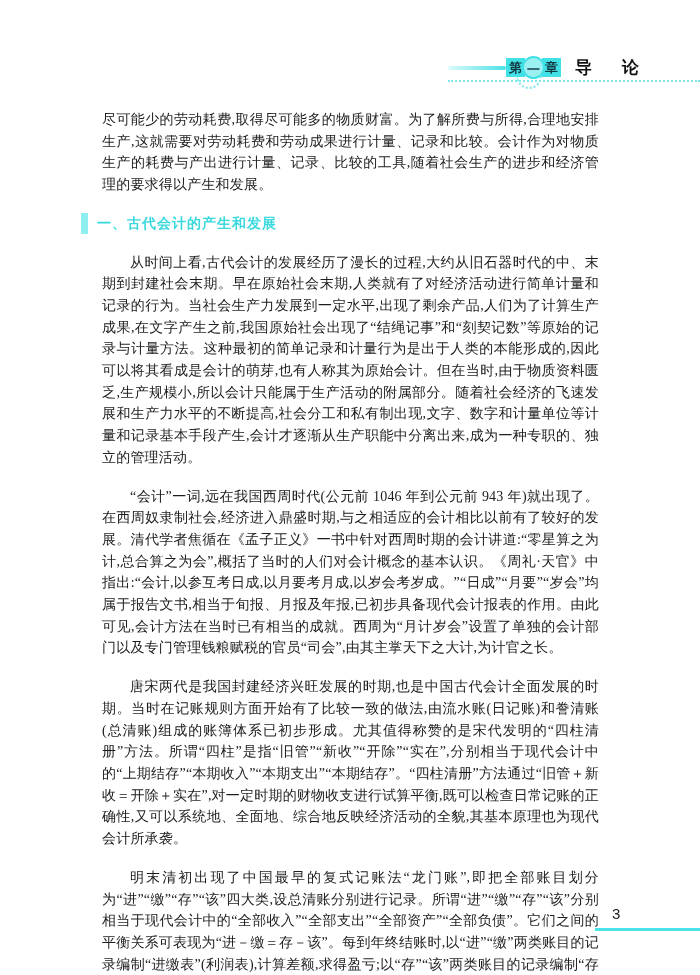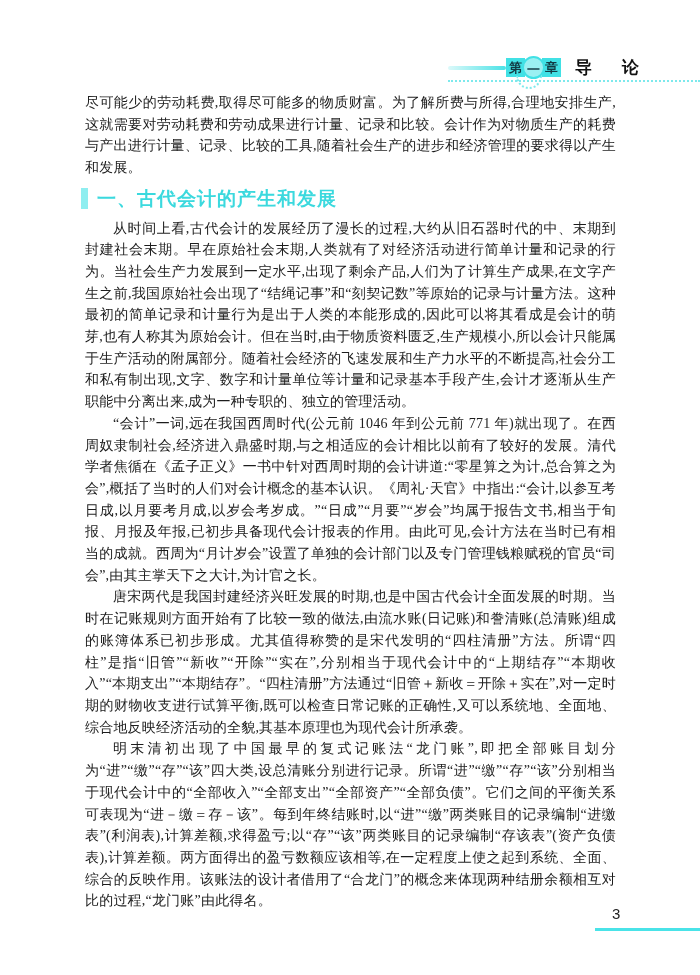--- a/index.html
+++ b/index.html
@@ -38,30 +38,30 @@
     position:absolute; top:26px; left:516px; width:22px; height:11px;
     border:2px dotted #7de9ec; border-top:none; border-radius:0 0 14px 14px;
   }
 
   
   .content {
     position:absolute; left:85px; top:92px; width:531px;
     font-size:14px; line-height:21.7px; text-align:justify; color:#1c1c1c;
     letter-spacing:0.2px;
   }
-  .content p { margin:0; text-indent:2em; }
+  .content p { margin:17px; text-indent:2em; }
   .content p.no-indent { text-indent:0; }
 
   
   .section-heading {
     display:flex; align-items:center; margin:9px 0 8px -4px;
     font-family:"Liberation Sans", sans-serif;
   }
   .section-heading .bar { width:7px; height:21px; background:#8feef0; margin-right:9px; }
-  .section-heading .txt { color:#3bd9de; font-weight:bold; font-size:19px; letter-spacing:1px; }
+  .section-heading .txt { color:#3bd9de; font-weight:bold; font-size:14px; letter-spacing:1px; }
 
   
   .footer-pagenum {
     position:absolute; top:905px; left:612px; font-size:15px; color:#222;
     font-family:"Liberation Sans", sans-serif;
   }
   .footer-line {
     position:absolute; top:928px; left:595px; right:0; height:3px; background:#4ae3e8;
   }
 </style>
@@ -87,21 +87,21 @@
 
   <div class="content">
     <p class="no-indent">尽可能少的劳动耗费,取得尽可能多的物质财富。为了解所费与所得,合理地安排生产,这就需要对劳动耗费和劳动成果进行计量、记录和比较。会计作为对物质生产的耗费与产出进行计量、记录、比较的工具,随着社会生产的进步和经济管理的要求得以产生和发展。</p>
 
     <div class="section-heading">
       <span class="bar"></span>
       <span class="txt">一、古代会计的产生和发展</span>
     </div>
 
     <p>从时间上看,古代会计的发展经历了漫长的过程,大约从旧石器时代的中、末期到封建社会末期。早在原始社会末期,人类就有了对经济活动进行简单计量和记录的行为。当社会生产力发展到一定水平,出现了剩余产品,人们为了计算生产成果,在文字产生之前,我国原始社会出现了“结绳记事”和“刻契记数”等原始的记录与计量方法。这种最初的简单记录和计量行为是出于人类的本能形成的,因此可以将其看成是会计的萌芽,也有人称其为原始会计。但在当时,由于物质资料匮乏,生产规模小,所以会计只能属于生产活动的附属部分。随着社会经济的飞速发展和生产力水平的不断提高,社会分工和私有制出现,文字、数字和计量单位等计量和记录基本手段产生,会计才逐渐从生产职能中分离出来,成为一种专职的、独立的管理活动。</p>
-    <p>“会计”一词,远在我国西周时代(公元前 1046 年到公元前 771 年)就出现了。在西周奴隶制社会,经济进入鼎盛时期,与之相适应的会计相比以前有了较好的发展。清代学者焦循在《孟子正义》一书中针对西周时期的会计讲道:“零星算之为计,总合算之为会”,概括了当时的人们对会计概念的基本认识。《周礼·天官》中指出:“会计,以参互考日成,以月要考月成,以岁会考岁成。”“日成”“月要”“岁会”均属于报告文书,相当于旬报、月报及年报,已初步具备现代会计报表的作用。由此可见,会计方法在当时已有相当的成就。西周为“月计岁会”设置了单独的会计部门以及专门管理钱粮赋税的官员“司会”,由其主掌天下之大计,为计官之长。</p>
+    <p>“会计”一词,远在我国西周时代(公元前 1046 年到公元前 943 年)就出现了。在西周奴隶制社会,经济进入鼎盛时期,与之相适应的会计相比以前有了较好的发展。清代学者焦循在《孟子正义》一书中针对西周时期的会计讲道:“零星算之为计,总合算之为会”,概括了当时的人们对会计概念的基本认识。《周礼·天官》中指出:“会计,以参互考日成,以月要考月成,以岁会考岁成。”“日成”“月要”“岁会”均属于报告文书,相当于旬报、月报及年报,已初步具备现代会计报表的作用。由此可见,会计方法在当时已有相当的成就。西周为“月计岁会”设置了单独的会计部门以及专门管理钱粮赋税的官员“司会”,由其主掌天下之大计,为计官之长。</p>
     <p>唐宋两代是我国封建经济兴旺发展的时期,也是中国古代会计全面发展的时期。当时在记账规则方面开始有了比较一致的做法,由流水账(日记账)和誊清账(总清账)组成的账簿体系已初步形成。尤其值得称赞的是宋代发明的“四柱清册”方法。所谓“四柱”是指“旧管”“新收”“开除”“实在”,分别相当于现代会计中的“上期结存”“本期收入”“本期支出”“本期结存”。“四柱清册”方法通过“旧管＋新收＝开除＋实在”,对一定时期的财物收支进行试算平衡,既可以检查日常记账的正确性,又可以系统地、全面地、综合地反映经济活动的全貌,其基本原理也为现代会计所承袭。</p>
     <p>明末清初出现了中国最早的复式记账法“龙门账”,即把全部账目划分为“进”“缴”“存”“该”四大类,设总清账分别进行记录。所谓“进”“缴”“存”“该”分别相当于现代会计中的“全部收入”“全部支出”“全部资产”“全部负债”。它们之间的平衡关系可表现为“进－缴＝存－该”。每到年终结账时,以“进”“缴”两类账目的记录编制“进缴表”(利润表),计算差额,求得盈亏;以“存”“该”两类账目的记录编制“存该表”(资产负债表),计算差额。两方面得出的盈亏数额应该相等,在一定程度上使之起到系统、全面、综合的反映作用。该账法的设计者借用了“合龙门”的概念来体现两种结册余额相互对比的过程,“龙门账”由此得名。</p>
   </div>
 
   <div class="footer-pagenum">3</div>
   <div class="footer-line"></div>
 
 </div>
 
 </body></html>

